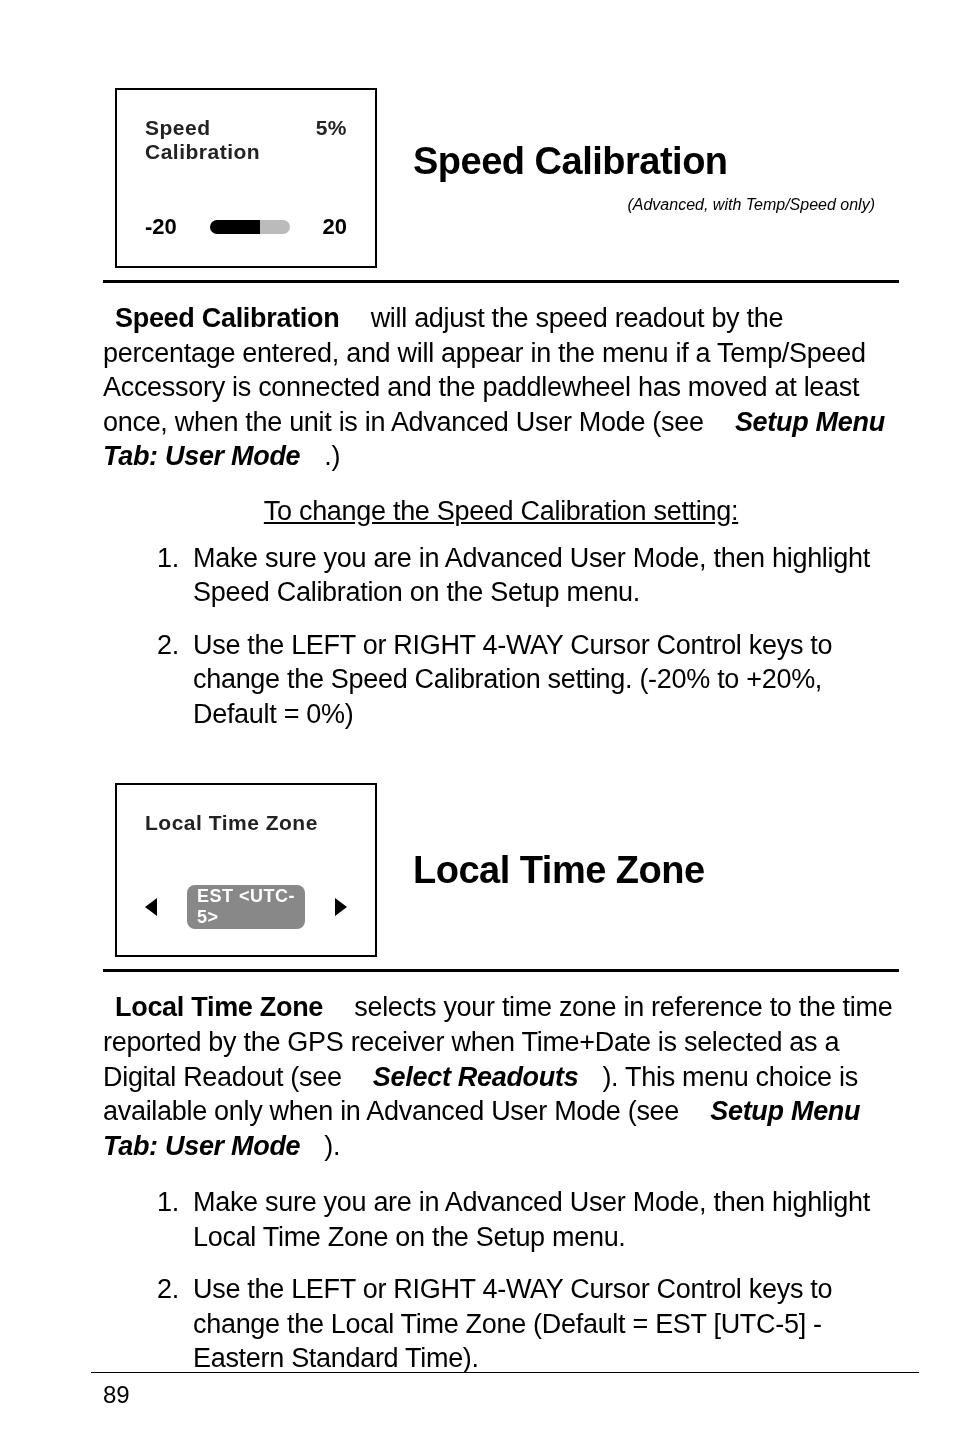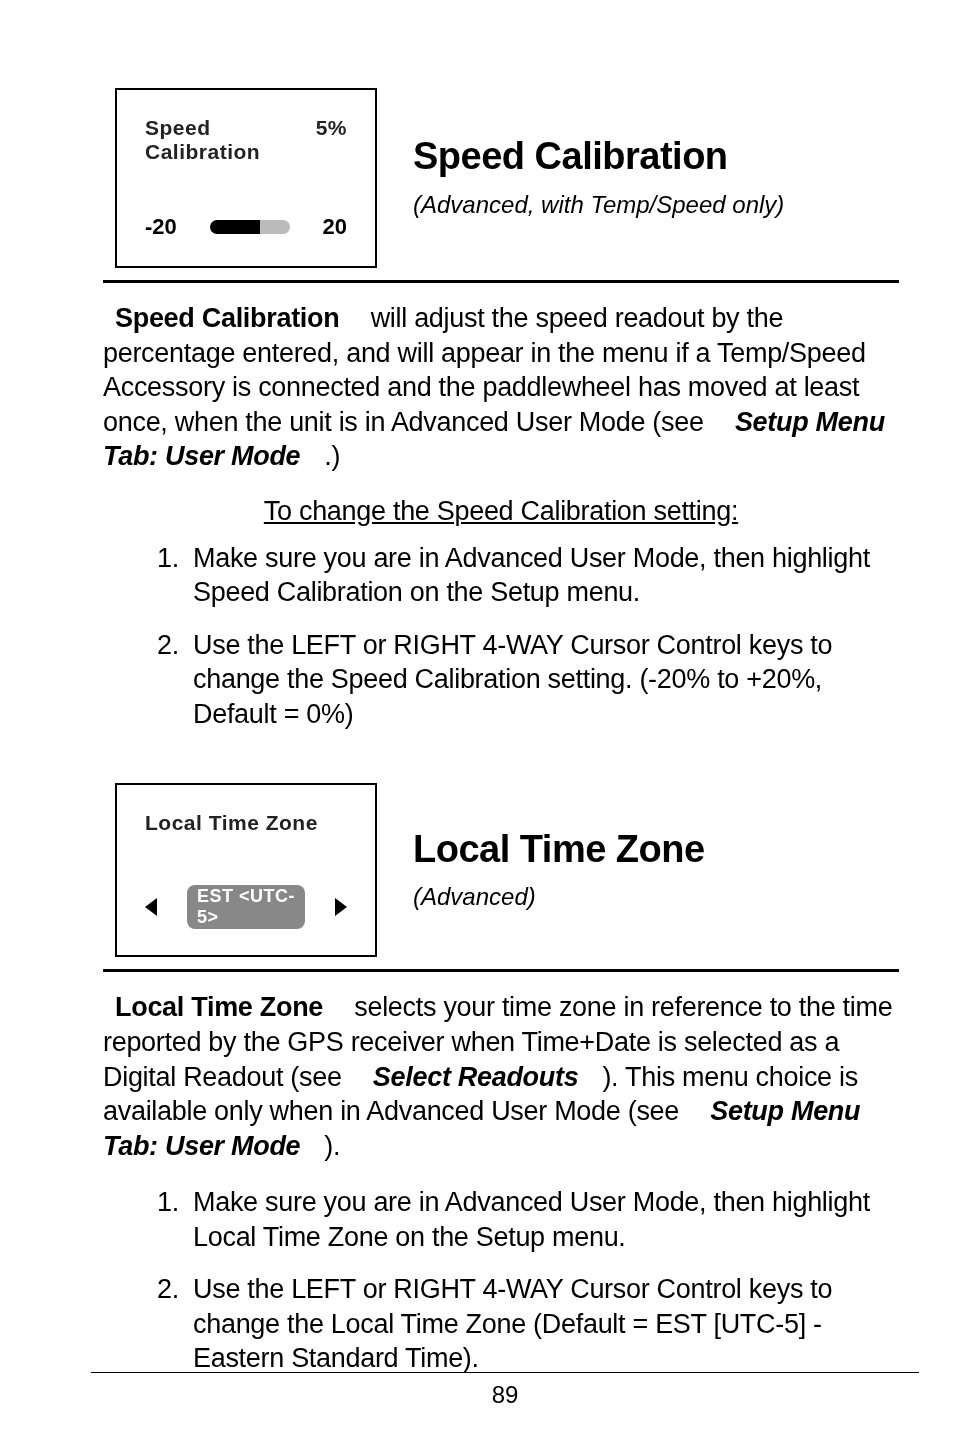--- a/index.html
+++ b/index.html
@@ -85,24 +85,25 @@
   .heading-text { flex: 1; display: flex; flex-direction: column; justify-content: center; }
   .h-title {
     font-size: 38px;
     font-weight: 900;
     font-family: Arial, sans-serif;
     font-stretch: condensed;
     letter-spacing: -0.5px;
     line-height: 1.05;
   }
   .h-sub {
-    font-size: 24px;
+    font-size: 16px;
     font-style: italic;
     margin-top: 2px;
     font-stretch: condensed;
+    text-align: right;
   }
   .body-p {
     font-size: 27px;
     line-height: 1.28;
     margin-bottom: 22px;
     font-stretch: condensed;
     letter-spacing: -0.3px;
   }
   .body-p .lead { font-weight: bold; }
   .body-p .ital { font-style: italic; font-weight: bold; }
@@ -132,21 +133,21 @@
   ol li::before {
     content: counter(item) ".";
     position: absolute;
     left: 0;
   }
   .footer {
     position: absolute;
     bottom: 34px;
     left: 55px;
     right: 47px;
-    text-align: center;
+    text-align: left;
     font-size: 24px;
     border-top: 1.5px solid #000;
     padding-top: 8px;
   }
 </style>
 </head>
 <body>
 
 <div class="section">
   <div class="heading-row">
@@ -185,21 +186,20 @@
         <span>Local Time Zone</span>
       </div>
       <div class="select-row">
         <div class="tri-left"></div>
         <div class="select-pill">EST &lt;UTC-5&gt;</div>
         <div class="tri-right"></div>
       </div>
     </div>
     <div class="heading-text">
       <div class="h-title">Local Time Zone</div>
-      <div class="h-sub">(Advanced)</div>
     </div>
   </div>
 
   <p class="body-p">
     <span class="lead">Local Time Zone</span><span> selects your time zone in reference to the time reported by the GPS receiver when Time+Date is selected as a Digital Readout (see </span><span class="ital">Select Readouts</span><span>). This menu choice is available only when in Advanced User Mode (see </span><span class="ital">Setup Menu Tab: User Mode</span><span>).</span>
   </p>
 
   <ol>
     <li>Make sure you are in Advanced User Mode, then highlight Local Time Zone on the Setup menu.</li>
     <li>Use the LEFT or RIGHT 4-WAY Cursor Control keys to change the Local Time Zone (Default = EST [UTC-5] - Eastern Standard Time).</li>

